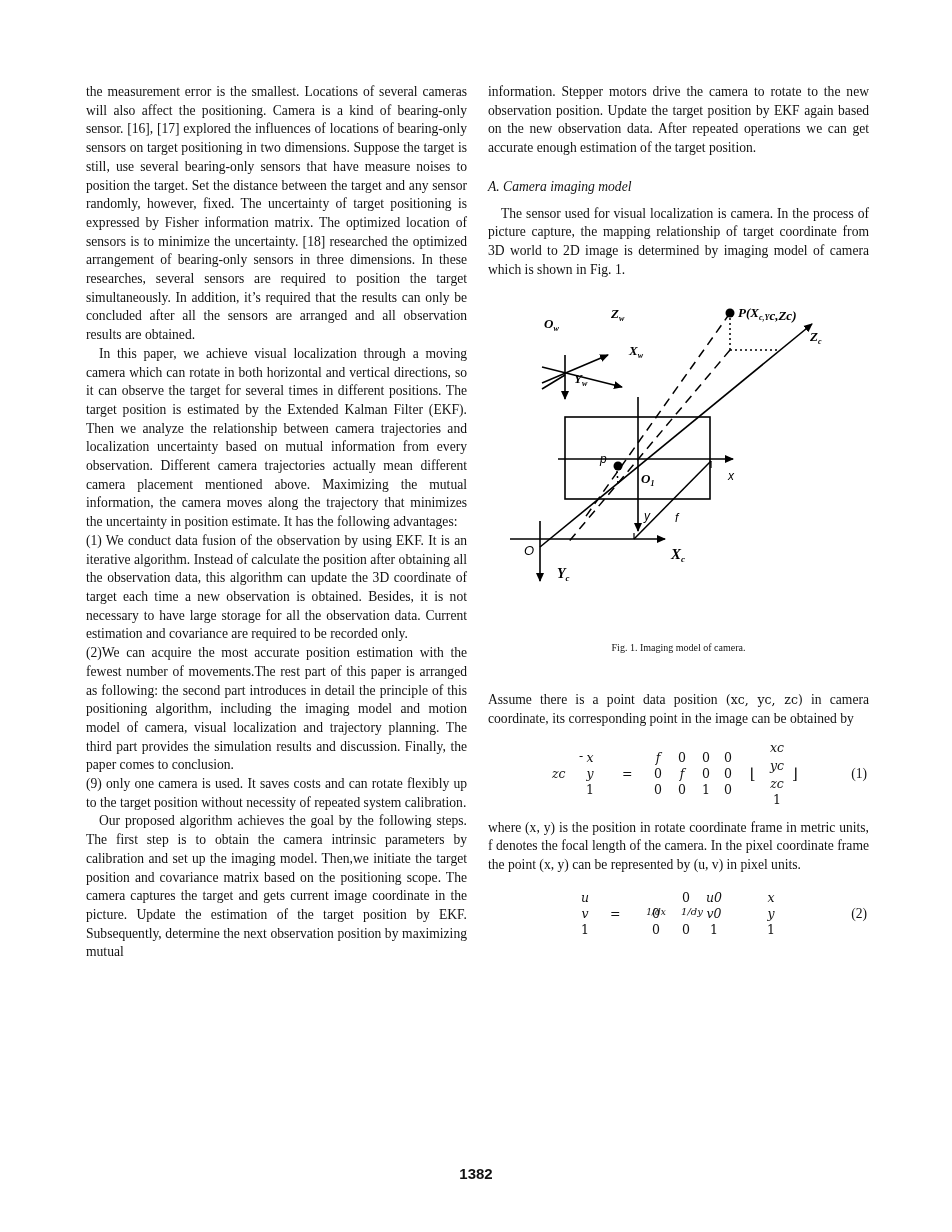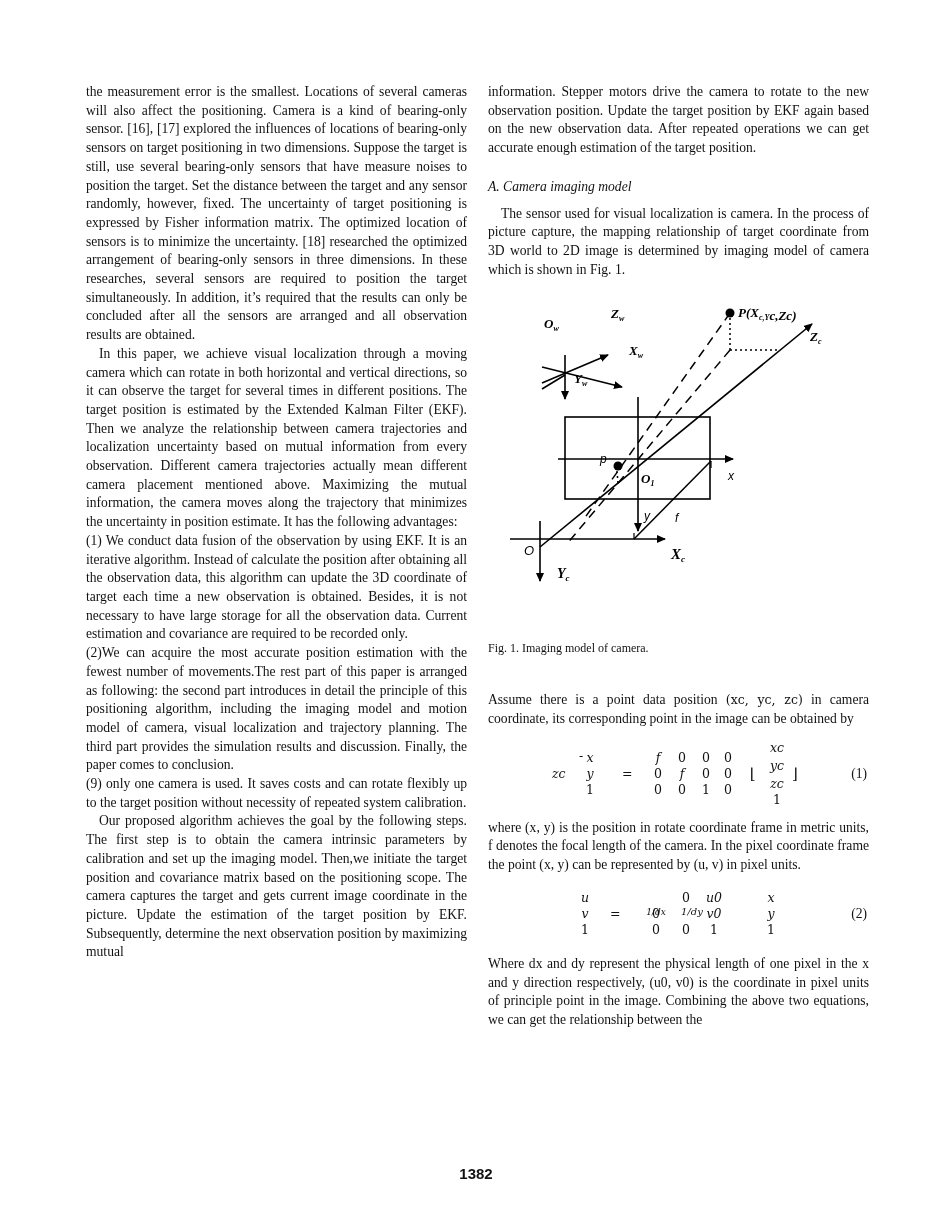--- a/index.html
+++ b/index.html
@@ -8,21 +8,21 @@
   .col { position: absolute; top: 83px; width: 381px; font-size: 13.6px; line-height: 18.7px; }
   .col.left { left: 86px; }
   .col.right { left: 488px; }
   p { margin: 0; text-align: justify; }
   p.indent { text-indent: 13px; }
   .section-title { text-align: center; font-size: 14px; margin: 30px 0 6px 0; letter-spacing: 0.2px; }
   .subsection-title { font-style: italic; margin: 20px 0 8px 0; }
   .math { font-family: "DejaVu Serif", serif; font-size: 12.5px; }
   .figure { position: relative; height: 370px; margin-top: 8px; }
   .figure svg { position: absolute; left: 0; top: 0; }
-  .caption { font-size: 12px; text-align: left; margin-top: 0; }
+  .caption { font-size: 10px; text-align: center; margin-top: 0; }
   .eq { position: relative; height: 76px; font-family: "DejaVu Serif", serif; font-size: 12.5px; }
   .eq2 { height: 64px; }
   .eqnum { position: absolute; right: 2px; font-style: normal; font-family: "Liberation Serif", serif; font-size: 13.6px; }
   .m { position: absolute; text-align: center; }
   .it { font-style: italic; }
   .page-number { position: absolute; left: 0; width: 952px; top: 1165px; text-align: center;
                  font-family: "Liberation Sans", sans-serif; font-weight: bold; font-size: 15px; }
   .figlbl { font-family: "Liberation Serif", serif; font-weight: bold; font-style: italic; }
   .figlbl-plain { font-family: "Liberation Sans", sans-serif; font-style: italic; }
 </style>
@@ -144,16 +144,15 @@
     <span class="m it" style="left:214px; top:24px; width:24px;">v0</span>
     <span class="m" style="left:156px; top:40px; width:24px;">0</span>
     <span class="m" style="left:186px; top:40px; width:24px;">0</span>
     <span class="m" style="left:214px; top:40px; width:24px;">1</span>
     <span class="m it" style="left:276px; top:8px; width:14px;">x</span>
     <span class="m it" style="left:276px; top:24px; width:14px;">y</span>
     <span class="m" style="left:276px; top:40px; width:14px;">1</span>
     <span class="eqnum" style="top:24px;">(2)</span>
   </div>
 
-  <p style="margin-top:10px;">Where dx and dy represent the physical length of one pixel in the x and y direction respectively, (u0, v0) is the coordinate in pixel units of principle point in the image. Combining the above two equations, we can get the relationship between the</p>
 </div>
 
 <div class="page-number">1382</div>
 
 </body></html>

